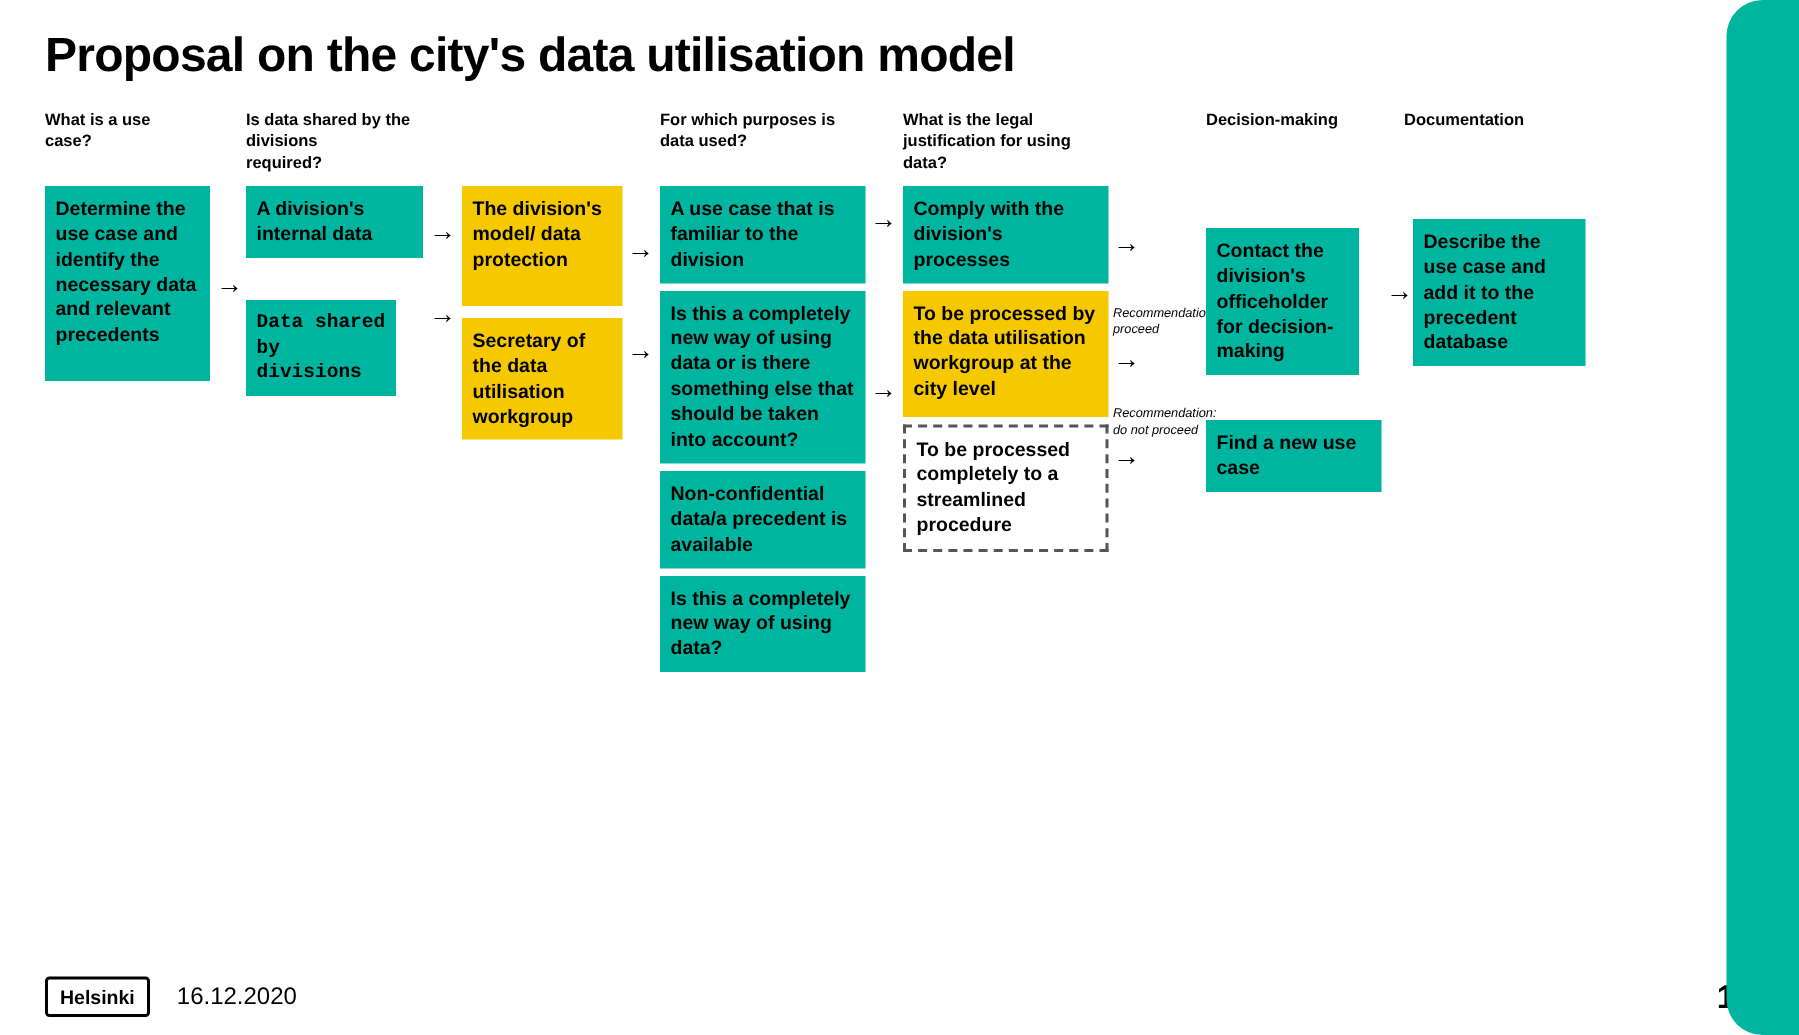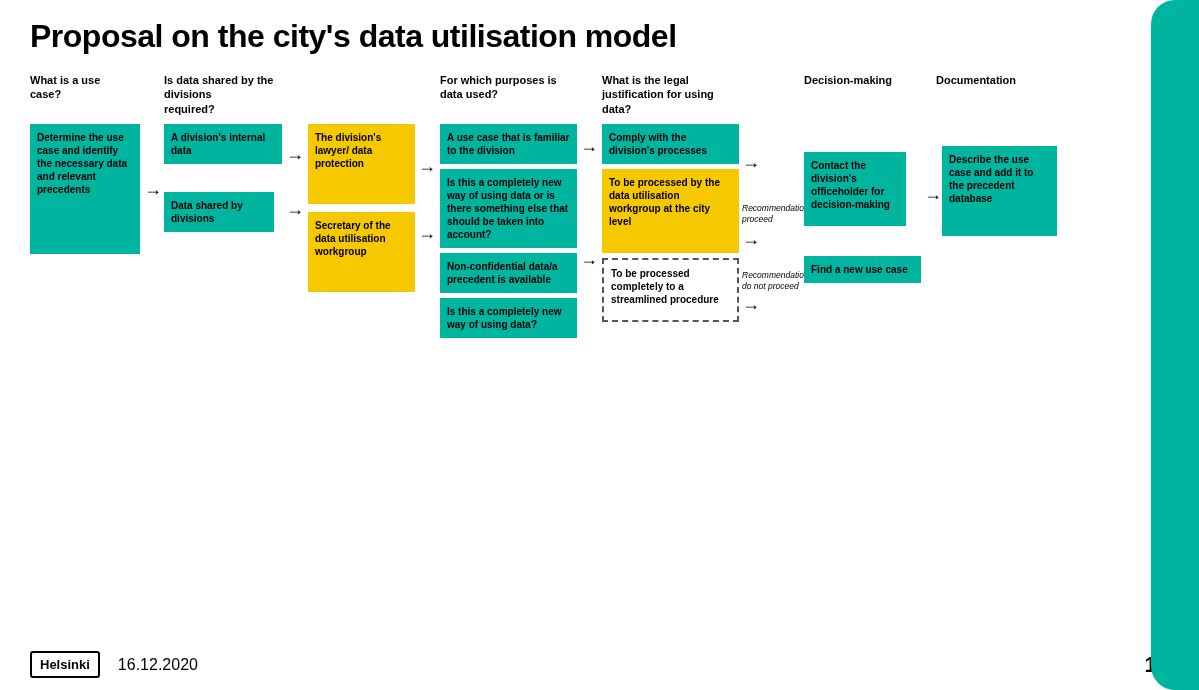--- a/index.html
+++ b/index.html
@@ -78,21 +78,21 @@
     }
 
     .hdr {
       font-size: 11px;
       font-weight: 700;
       line-height: 1.3;
     }
 
     
     .b {
-      font-size: 10px;
+      font-size: 13px;
       font-weight: 700;
       line-height: 1.3;
       padding: 5px 6px;
     }
 
     .teal { background: #00b5a0; }
     .yellow { background: #f5c800; }
     .dashed { background: #fff; border: 2px dashed #555; }
   </style>
 </head>
@@ -152,31 +152,31 @@
       </div>
 
       <div style="width:22px; display:flex; flex-direction:column; align-items:center; padding-top:55px;">
         <span style="font-size:18px; font-weight:900;">→</span>
       </div>
 
       <div style="width:122px; display:flex; flex-direction:column; gap:8px;">
         <div class="b teal" style="width:118px; padding:7px;">A division's internal data</div>
 
         <div style="height:12px;"></div>
-        <div class="b teal" style="width:110px; padding:7px;">Data shared by divisions</div>
+        <div class="b teal" style="width:100px; padding:7px;font-family:Liberation Mono, monospace;">Data shared by divisions</div>
       </div>
 
       <div style="width:22px; display:flex; flex-direction:column; gap:0; padding-top:20px;">
         <span style="font-size:18px; font-weight:900; display:block;">→</span>
         <div style="height:34px;"></div>
         <span style="font-size:18px; font-weight:900; display:block;">→</span>
       </div>
 
       <div style="width:110px; display:flex; flex-direction:column; gap:8px;">
-        <div class="b yellow" style="width:107px; min-height:80px; padding:7px;">The division's lawyer/ data protection</div>
+        <div class="b yellow" style="width:107px; min-height:80px; padding:7px;">The division's model/ data protection</div>
         <div class="b yellow" style="width:107px; min-height:80px; padding:7px;">Secretary of the data utilisation workgroup</div>
       </div>
 
       <div style="width:22px; display:flex; flex-direction:column; gap:0; padding-top:32px;">
         <span style="font-size:18px; font-weight:900; display:block;">→</span>
         <div style="height:46px;"></div>
         <span style="font-size:18px; font-weight:900; display:block;">→</span>
       </div>
 
       <div style="width:140px; display:flex; flex-direction:column; gap:5px;">

